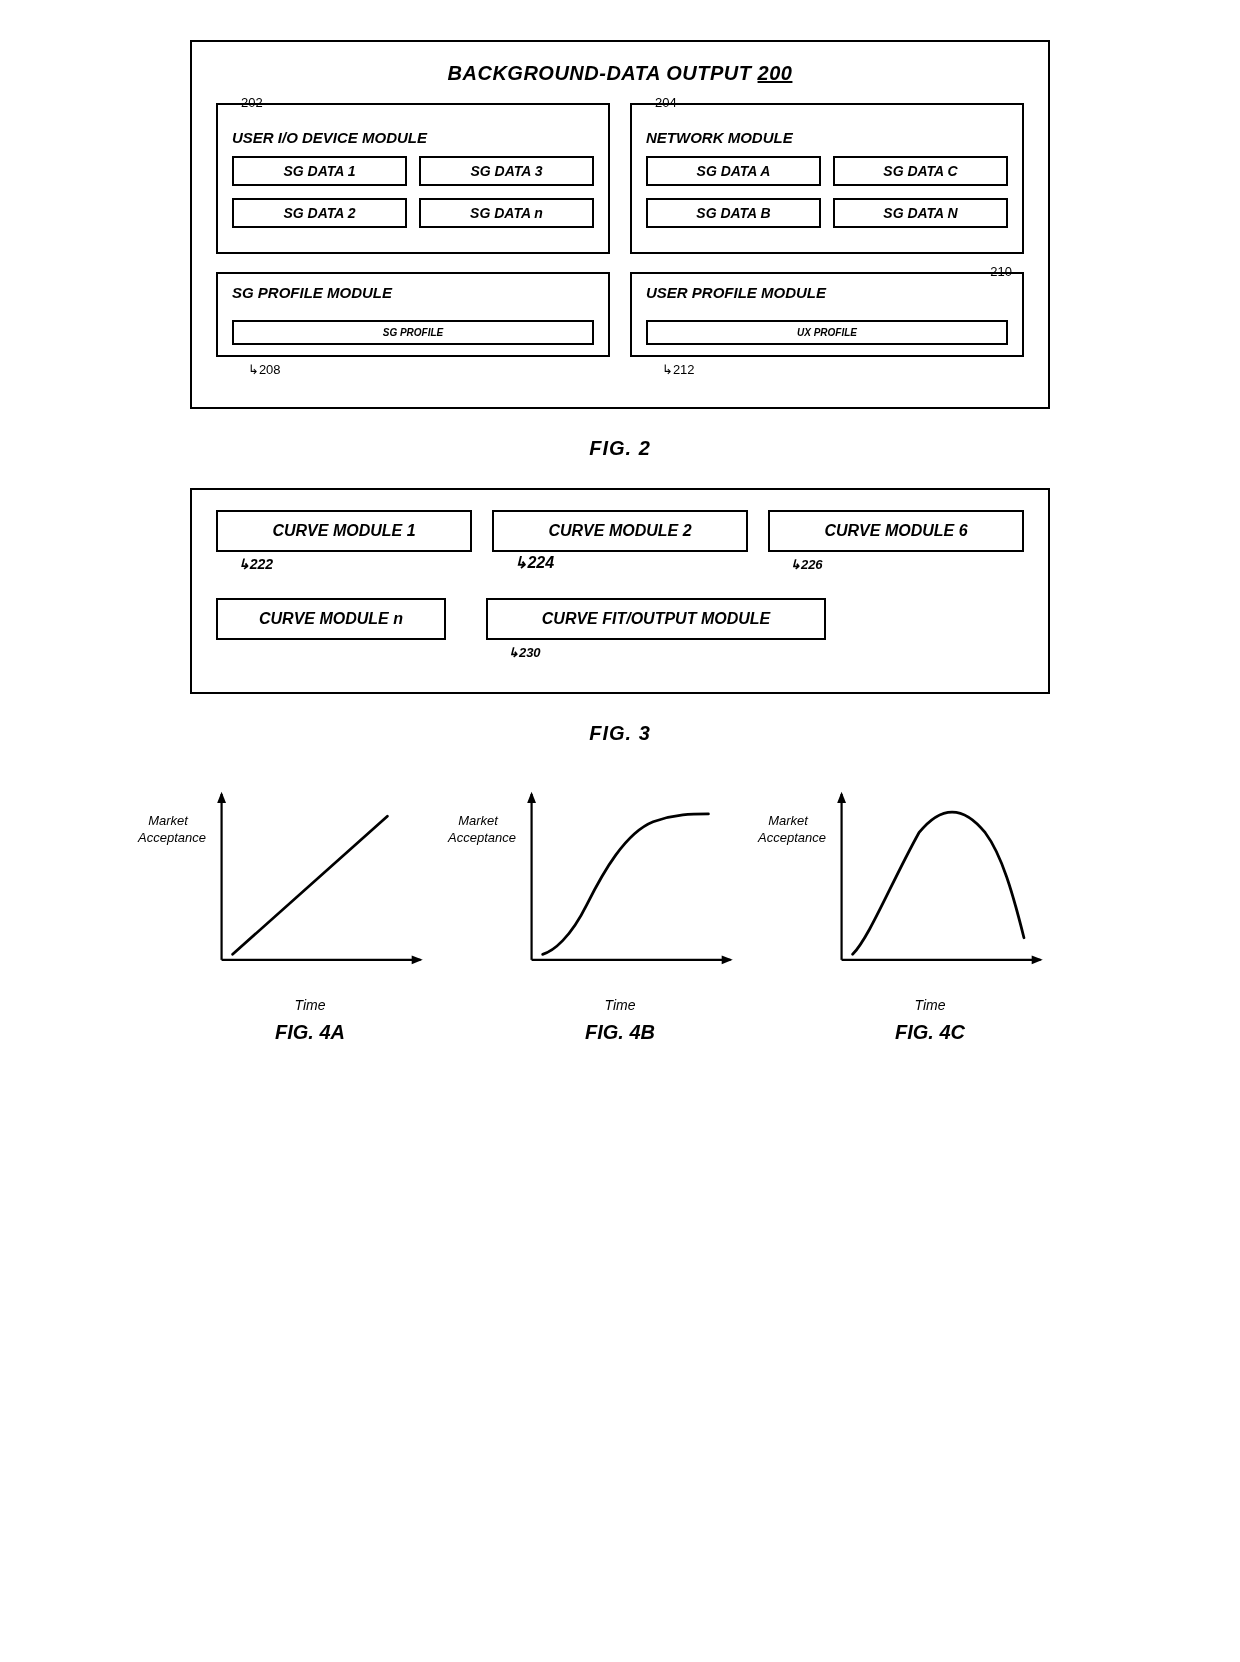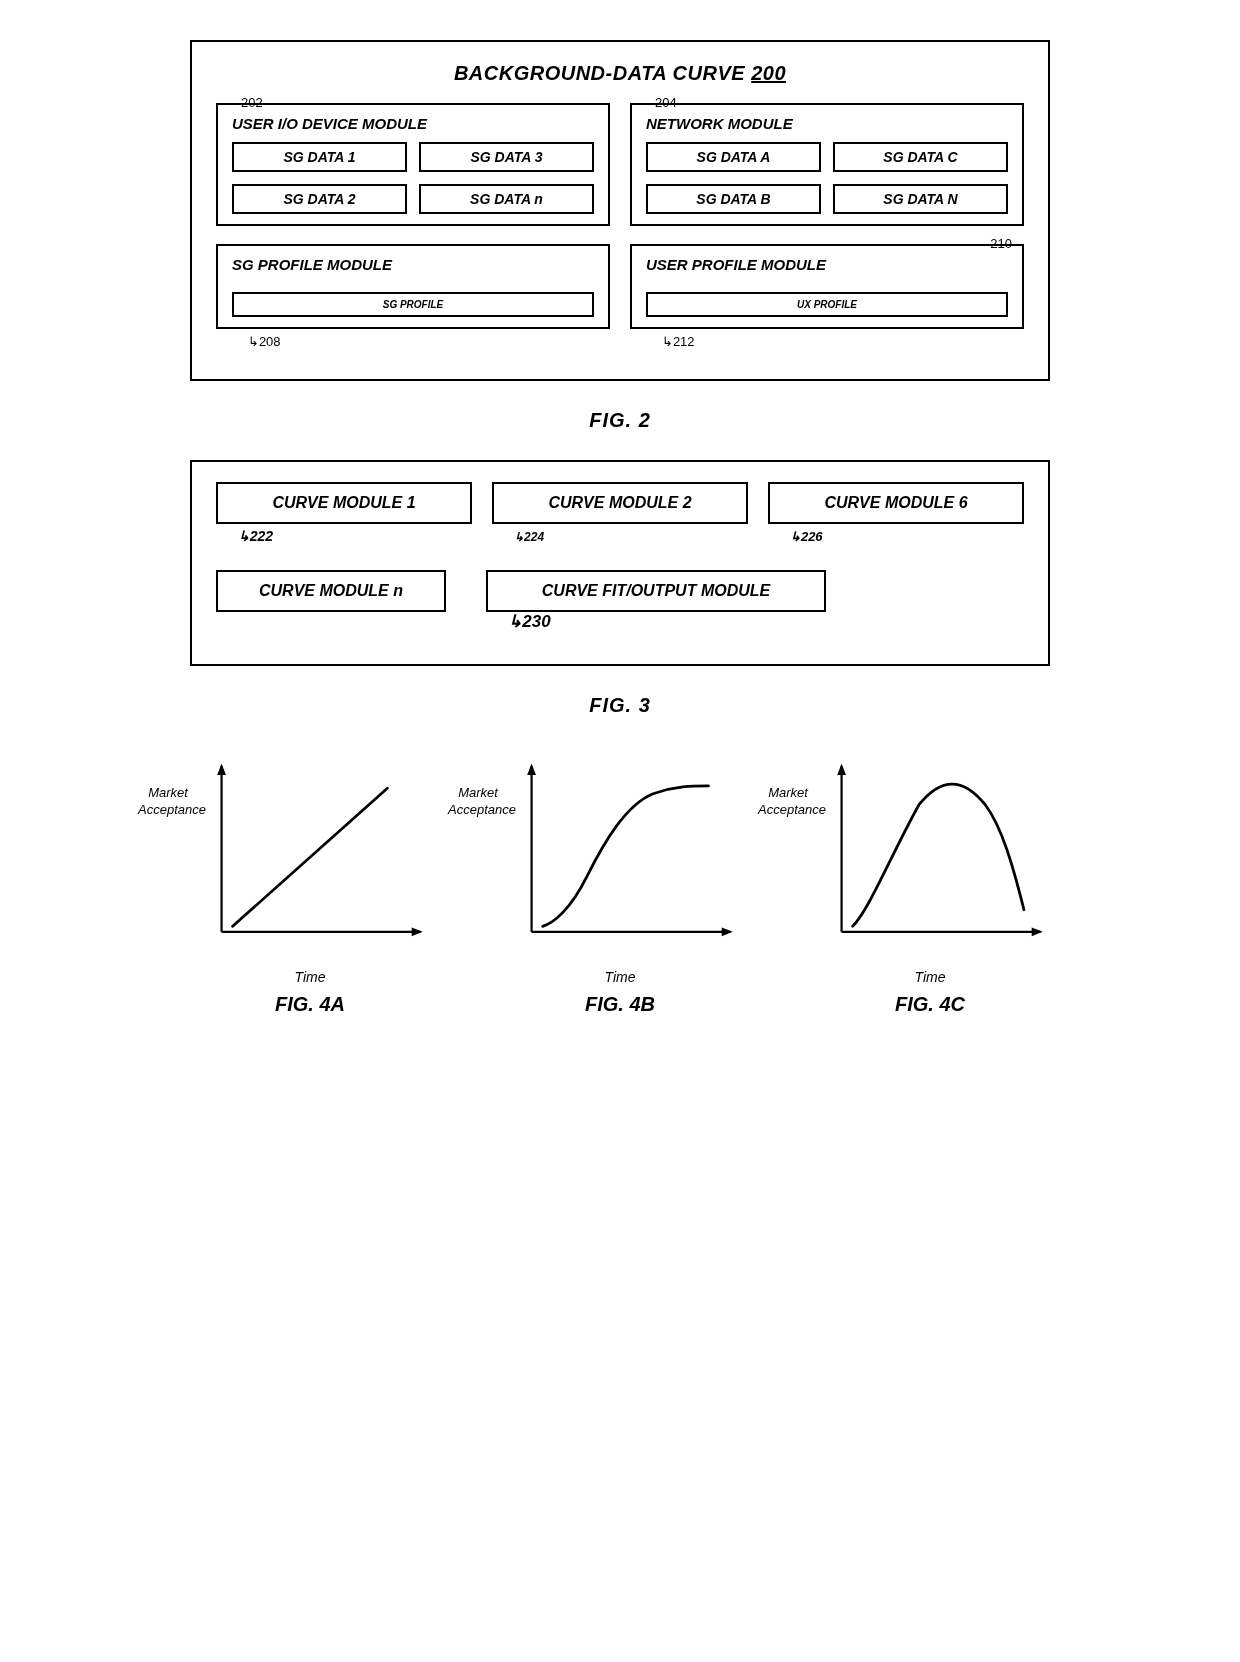--- a/index.html
+++ b/index.html
@@ -33,21 +33,21 @@
     .fig2-title u {
       text-decoration: underline;
     }
     .fig2-row {
       display: flex;
       gap: 20px;
       margin-bottom: 18px;
     }
     .module-box {
       border: 2px solid #000;
-      padding: 10px 14px;
+      padding: 24px 14px;
       flex: 1;
       position: relative;
     }
     .module-box-title {
       font-weight: bold;
       font-style: italic;
       font-size: 15px;
       margin-bottom: 10px;
     }
     .sg-data-grid {
@@ -201,21 +201,21 @@
       font-weight: bold;
       font-size: 20px;
       margin-top: 8px;
     }
   </style>
 </head>
 <body>
 
 <div class="fig2-container">
   <div class="fig2-title">
-    <em><strong>BACKGROUND-DATA CURVE</strong> <u>200</u></em>
+    <em><strong>BACKGROUND-DATA OUTPUT</strong> <u>200</u></em>
   </div>
 
   <div class="fig2-row">
 
     <div class="module-box" style="position:relative;">
       <div style="position:absolute; top:-10px; left:10px; font-size:13px; font-weight:normal;">—202</div>
       <div class="module-box-title">USER I/O DEVICE MODULE</div>
       <div class="sg-data-grid">
         <div class="sg-data-item">SG DATA 1</div>
         <div class="sg-data-item">SG DATA 3</div>
@@ -258,37 +258,37 @@
 
 <div class="fig3-container">
 
   <div class="fig3-row1">
     <div class="curve-module-box" style="position:relative;">
       <span>CURVE MODULE 1</span>
       <div style="position:absolute; bottom:-22px; left:20px; font-size:14px;">↳<span>222</span></div>
     </div>
     <div class="curve-module-box" style="position:relative;">
       <span>CURVE MODULE 2</span>
-      <div style="position:absolute; bottom:-22px; left:20px; font-size:12px;">↳<span>224</span></div>
+      <div style="position:absolute; bottom:-22px; left:20px; font-size:16px;">↳<span>224</span></div>
     </div>
     <div class="curve-module-box" style="position:relative;">
       <span>CURVE MODULE 6</span>
       <div style="position:absolute; bottom:-22px; left:20px; font-size:13px;">↳<span>226</span></div>
     </div>
   </div>
 
   <div style="height:28px;"></div>
 
   <div class="fig3-row2">
     <div class="curve-module-n">
       <span>CURVE MODULE n</span>
     </div>
     <div class="curve-fit-box" style="position:relative; margin-left: 20px;">
       <span>CURVE FIT/OUTPUT MODULE</span>
-      <div style="position:absolute; bottom:-22px; left:20px; font-size:17px;text-align:center;">↳<span>230</span></div>
+      <div style="position:absolute; bottom:-22px; left:20px; font-size:13px;text-align:center;">↳<span>230</span></div>
     </div>
   </div>
   <div style="height:28px;"></div>
 </div>
 
 <div class="fig-caption">FIG. 3</div>
 
 <div class="fig4-row">
 
   <div class="chart-wrapper">

